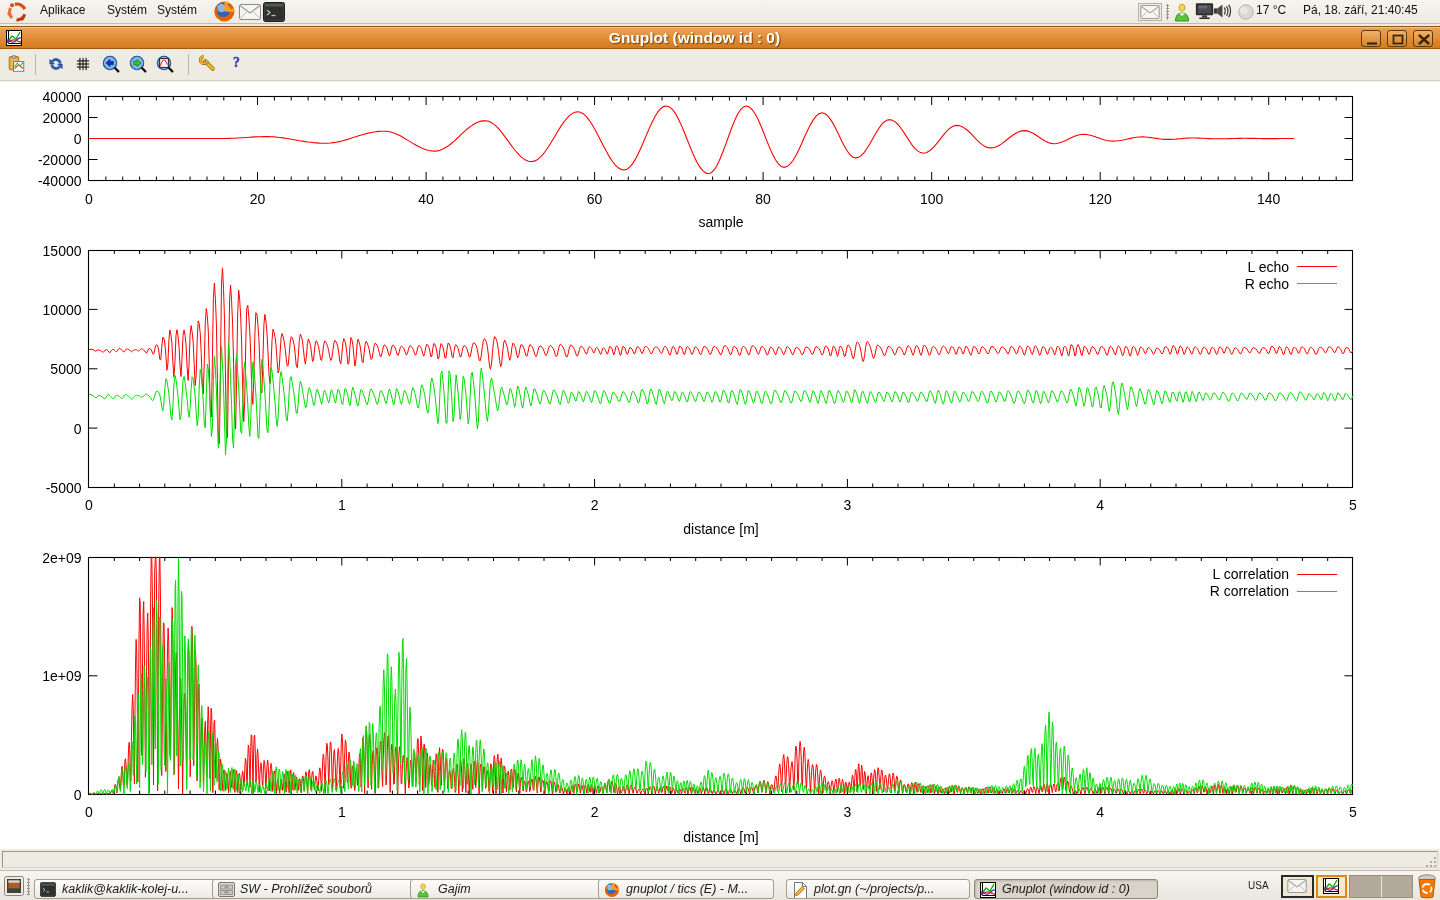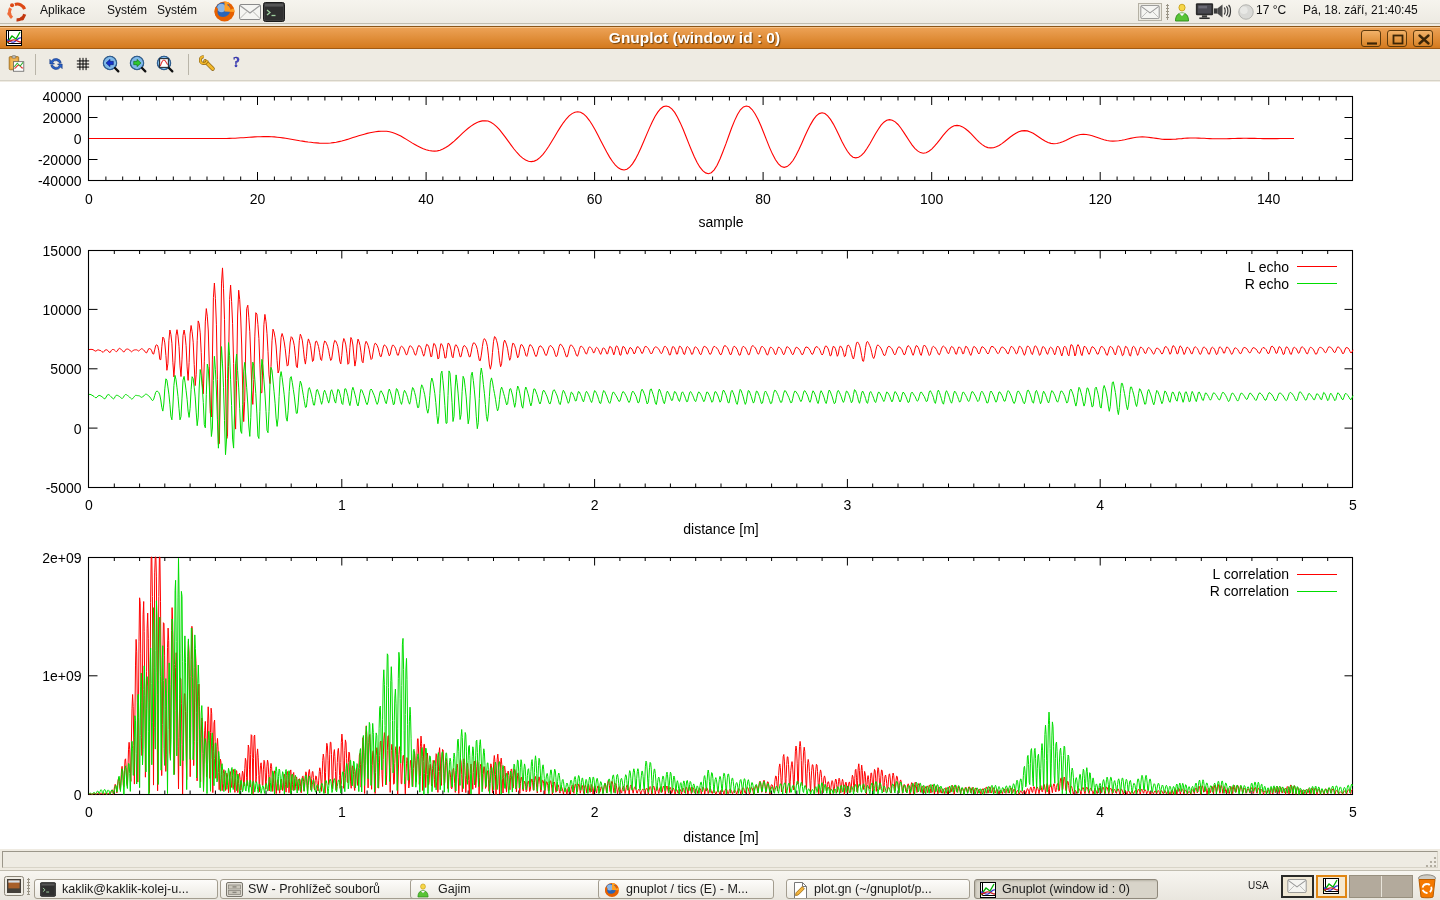--- a/index.html
+++ b/index.html
@@ -8,21 +8,21 @@
 #toppanel .menu { position:absolute; top:3px; font-size:12px; color:#101010; }
 #titlebar { left:0; top:26px; width:1440px; height:23px; background:linear-gradient(#eda358 0%,#e2913e 45%,#d47a1e 100%); border-top:1px solid #8a5518; border-bottom:1px solid #a05a14; box-shadow:inset 0 1px 0 #f6c186; }
 #titlebar .title { position:absolute; left:0; top:2px; width:1389px; text-align:center; font-size:15.5px; font-weight:bold; color:#fff; text-shadow:1px 1px 1px #70400a; }
 .wbtn { position:absolute; top:3px; width:20px; height:17px; border:1px solid #5e3a0c; border-radius:3px; background:linear-gradient(#f2b269,#d88327); }
 .wbtn svg { position:absolute; left:0; top:0; }
 #toolbar { left:0; top:49px; width:1440px; height:32px; background:#eeebe3; border-bottom:1px solid #d6d2c6; }
 #toolbar .sep { position:absolute; top:5px; width:1px; height:21px; background:#b9b5a9; }
 #canvas { left:0; top:82px; width:1440px; height:767px; background:#fff; }
 #statusbar { left:2px; top:851px; width:1436px; height:17px; background:#eeebe3; border:1px solid #9b968a; border-right-color:#d8d4c8; border-bottom-color:#d8d4c8; }
 #botpanel { left:0; top:870px; width:1440px; height:30px; background:linear-gradient(#f7f5f0,#e9e6de); border-top:1px solid #c1bdb0; }
-.task { position:absolute; top:8px; height:20px; border:1px solid #a39d8f; border-radius:3px; background:linear-gradient(#fdfcfa,#eceae3); font-size:12.5px; color:#1a1a1a; white-space:nowrap; overflow:hidden; }
+.task { position:absolute; top:8px; height:20px; border:1px solid #a39d8f; border-radius:3px; background:linear-gradient(#fdfcfa,#eceae3); font-size:12.5px; color:#1a1a1a; white-space:nowrap; overflow:hidden;font-style:italic; }
 .task .ic { position:absolute; left:5px; top:2px; }
 .task .tx { position:absolute; left:27px; top:2px; }
 .task.active { background:#d8d4c9; border-color:#8f897c; box-shadow:inset 1px 1px 2px #b8b3a6; }
 .grip { position:absolute; width:3px; background-image:radial-gradient(circle, #9a9587 1px, transparent 1.2px); background-size:3px 3px; }
 </style></head><body>
 
 <div id="canvas" class="abs"></div>
 <svg width="1440" height="768" viewBox="0 81 1440 768" style="position:absolute;left:0;top:81px">
 <g fill="none" stroke="#000" stroke-width="1">
       <path d="M105.9 96.5V100.5"></path>
@@ -608,21 +608,21 @@
   <span class="task" style="left:34px;width:184px">
       <span class="ic"><svg width="16" height="15" viewBox="0 0 22 20">
 <rect x="0.5" y="0.5" width="21" height="19" rx="2" fill="#3e3e3e" stroke="#1c1c1c"></rect>
 <rect x="2" y="2" width="18" height="16" rx="1" fill="#2f2f2f"></rect>
 <rect x="2" y="2" width="18" height="2.6" fill="#555"></rect>
 <path d="M4 8 l3 2.5 -3 2.5" stroke="#9fd09f" stroke-width="1.3" fill="none"></path>
 <path d="M8.5 13.5 h4" stroke="#9fd09f" stroke-width="1.3"></path>
 </svg></span>
       <span class="tx">kaklik@kaklik-kolej-u...</span>
     </span>
-  <span class="task" style="left:220px;width:220px">
+  <span class="task" style="left:212px;width:220px">
       <span class="ic"><svg width="17" height="15" viewBox="0 0 17 15">
 <rect x="0.5" y="0.5" width="16" height="14" rx="1.5" fill="#dedbd2" stroke="#7a776e"></rect>
 <rect x="2.5" y="3" width="12" height="4" fill="#c9c5ba" stroke="#8a877e" stroke-width="0.8"></rect>
 <rect x="2.5" y="8.5" width="12" height="4" fill="#c9c5ba" stroke="#8a877e" stroke-width="0.8"></rect>
 <rect x="6.5" y="4.2" width="4" height="1.4" fill="#8a877e"></rect>
 <rect x="6.5" y="9.7" width="4" height="1.4" fill="#8a877e"></rect>
 </svg></span>
       <span class="tx">SW - Prohlížeč souborů</span>
     </span>
   <span class="task" style="left:410px;width:216px">
@@ -642,21 +642,21 @@
 <path d="M4.2 18.8 C2.6 17 1.6 14.6 1.6 12 C1.6 10.2 2.1 8.5 2.9 7 L5.3 9.5 C4.9 10.4 4.7 11.3 4.7 12.2 C4.7 13.8 5.3 15.3 6.3 16.4 Z" fill="#e66000"></path>
 </svg></span>
       <span class="tx">gnuplot / tics (E) - M...</span>
     </span>
   <span class="task" style="left:786px;width:184px">
       <span class="ic"><svg width="16" height="17" viewBox="0 0 16 17">
 <path d="M2.5 0.5 H10.5 L14.5 4.5 V16.5 H2.5 Z" fill="#fff" stroke="#777"></path>
 <path d="M10.5 0.5 V4.5 H14.5" fill="none" stroke="#777"></path>
 <path d="M4 10.8 L10.2 4.6 L12.4 6.8 L6.2 13 L3.5 13.6 Z" fill="#f2b33d" stroke="#9a6a10" stroke-width="0.8"></path>
 </svg></span>
-      <span class="tx">plot.gn (~/gnuplot/p...</span>
+      <span class="tx">plot.gn (~/projects/p...</span>
     </span>
   <span class="task active" style="left:974px;width:184px">
       <span class="ic"><svg width="16" height="16" viewBox="0 0 16 16">
 <rect x="0.5" y="0.5" width="15" height="15" fill="#fff" stroke="#000"></rect>
 <path d="M2.5 1 V13.5 H15" stroke="#000" fill="none"></path>
 <path d="M1 13 L6 6 L10 9 L14 2" stroke="#00b000" stroke-width="1.3" fill="none"></path>
 <path d="M1 10 C4 10 5 13 8 12 C11 11 12 7 15 8" stroke="#3333cc" stroke-width="1.3" fill="none"></path>
 <path d="M1 12 C4 12 6 9 9 10 C12 11 13 12 15 12" stroke="#cc2222" stroke-width="1.3" fill="none"></path>
 </svg></span>
       <span class="tx">Gnuplot (window id : 0)</span>

